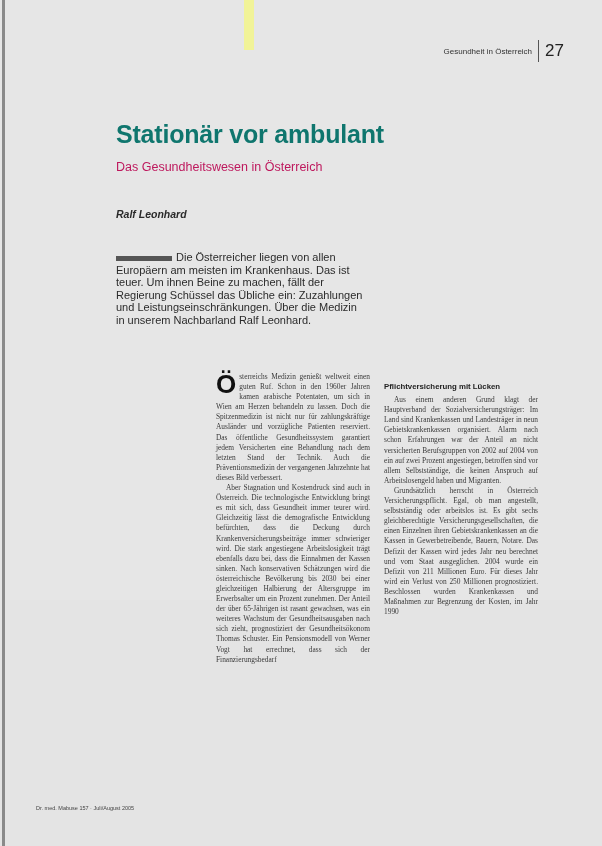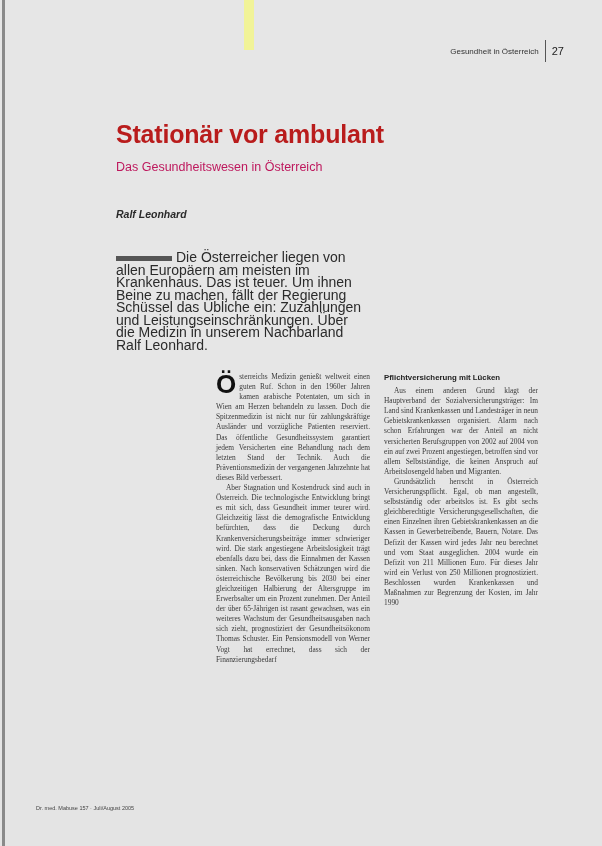--- a/index.html
+++ b/index.html
@@ -3,33 +3,33 @@
 <meta charset="utf-8">
 <style>
   html,body{margin:0;padding:0;}
   body{width:602px;height:846px;background:#e4e4e4;position:relative;overflow:hidden;font-family:"Liberation Serif",serif;color:#2a2a2a;}
   .page{position:absolute;left:0;top:0;width:602px;height:600px;background:#e6e6e6;}
   .leftedge{position:absolute;left:2px;top:0;width:3px;height:846px;background:#8a8a8a;}
   .sticky{position:absolute;left:244px;top:0;width:10px;height:50px;background:#f2f58a;opacity:.85;}
   .header{position:absolute;top:40px;right:38px;display:flex;align-items:center;font-family:"Liberation Sans",sans-serif;}
   .section{font-size:8px;color:#333;margin-right:6px;}
   .hdivider{width:1px;height:22px;background:#555;margin-right:6px;}
-  .pagenum{font-size:11px;color:#222;}
-  .title{position:absolute;left:116px;top:120px;font-family:"Liberation Sans",sans-serif;font-weight:bold;font-size:25px;color:#b91c1c;letter-spacing:-0.2px;}
+  .pagenum{font-size:17px;color:#222;}
+  .title{position:absolute;left:116px;top:120px;font-family:"Liberation Sans",sans-serif;font-weight:bold;font-size:25px;color:#0f766e;letter-spacing:-0.2px;}
   .subtitle{position:absolute;left:116px;top:160px;font-family:"Liberation Sans",sans-serif;font-size:12.5px;color:#be185d;}
   .author{position:absolute;left:116px;top:208px;font-family:"Liberation Sans",sans-serif;font-style:italic;font-weight:bold;font-size:10.5px;color:#2a2a2a;text-align:center;}
-  .lead{position:absolute;left:116px;top:251px;width:250px;font-family:"Liberation Sans",sans-serif;font-size:14px;line-height:12.5px;color:#2b2b2b;}
+  .lead{position:absolute;left:116px;top:251px;width:250px;font-family:"Liberation Sans",sans-serif;font-size:11px;line-height:12.5px;color:#2b2b2b;}
   .leadbar{display:inline-block;width:56px;height:5px;background:#555;vertical-align:middle;margin-right:4px;}
   .col{position:absolute;top:372px;width:154px;font-size:7.4px;line-height:10.1px;text-align:justify;color:#3a3a3a;}
   .col p{margin:0;text-indent:10px;}
   .col p.first{text-indent:0;}
   .col1{left:216px;}
   .col2{left:384px;}
   .dropcap{float:left;font-family:"Liberation Sans",sans-serif;font-weight:bold;font-size:26px;line-height:22px;margin:1px 3px 0 0;color:#111;}
-  .subhead{font-family:"Liberation Sans",sans-serif;font-weight:bold;font-size:7.8px;margin:1px 0 3px 0;color:#222;}
+  .subhead{font-family:"Liberation Sans",sans-serif;font-weight:bold;font-size:7.8px;margin:10px 0 3px 0;color:#222;}
   .footer{position:absolute;left:36px;top:805px;font-family:"Liberation Sans",sans-serif;font-size:5.5px;color:#444;}
 </style>
 </head>
 <body>
 
 <div class="page">
   <div class="leftedge"></div>
   <div class="sticky"></div>
 
   <div class="header">

